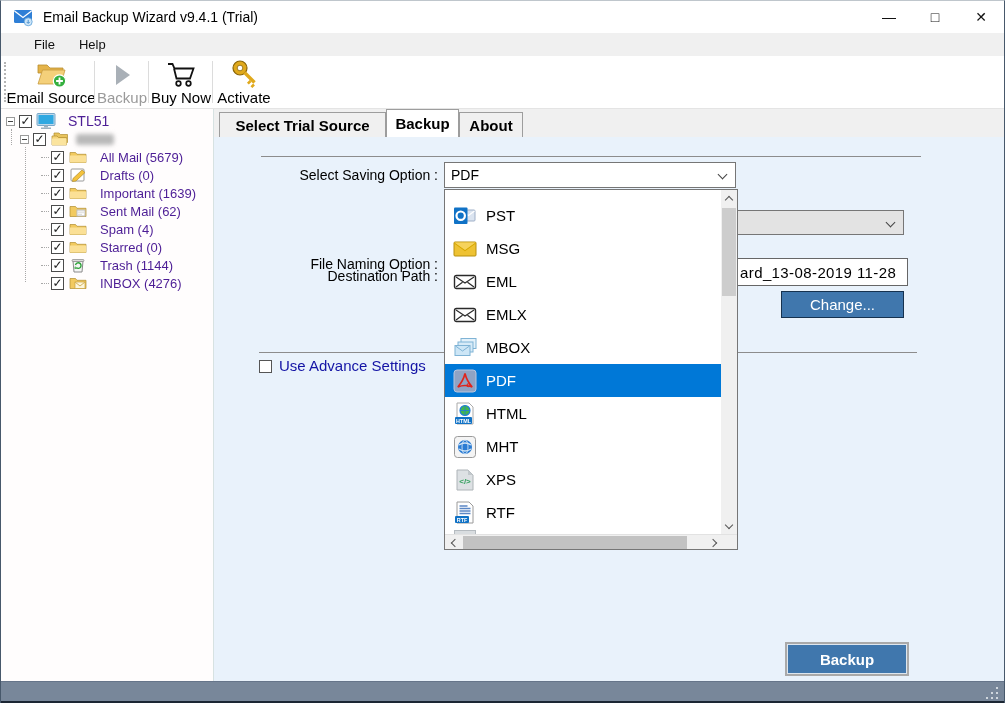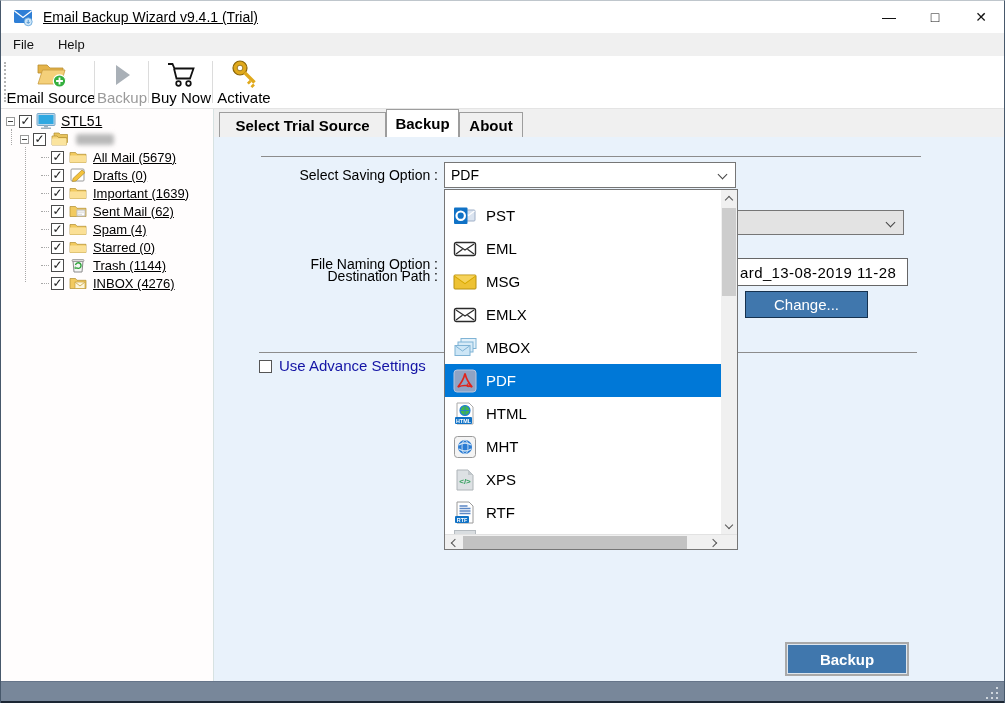--- a/index.html
+++ b/index.html
@@ -1,45 +1,45 @@
 <!DOCTYPE html>
 <html><head>
 <meta charset="utf-8">
 <style>
   * { margin:0; padding:0; box-sizing:border-box; }
   html,body { width:1005px; height:703px; font-family:"Liberation Sans", sans-serif; background:#fff; }
   .window { position:relative; width:1005px; height:703px; background:#fff; overflow:hidden;
             border-left:1px solid #47586b; border-right:1px solid #47586b; border-top:1px solid #bfc6cc; }
 
   
-  .titlebar { position:absolute; left:0; top:0; width:100%; height:32px; background:#fff; display:flex; align-items:center;text-decoration:underline; }
+  .titlebar { position:absolute; left:0; top:0; width:100%; height:32px; background:#fff; display:flex; align-items:center; }
   .titlebar .appicon { margin-left:12px; width:20px; height:20px; }
   .titlebar .title { margin-left:10px; font-size:14px; color:#000; }
   .wincontrols { position:absolute; right:0; top:0; height:32px; display:flex; }
   .wbtn { width:46px; height:32px; display:flex; align-items:center; justify-content:center; font-size:14px; color:#111; cursor:default; }
 
   
-  .menubar { position:absolute; left:0; top:32px; width:100%; height:23px; background:#f0f0f0; display:flex; align-items:center; }
+  .menubar { position:absolute; left:0; top:32px; width:100%; height:23px; background:#f0f0f0; display:flex; align-items:center;padding-left:21px; }
   .menuitem { padding:0 12px; font-size:13px; color:#111; height:100%; display:flex; align-items:center; }
 
   
   .toolbar { position:absolute; left:0; top:55px; width:100%; height:53px; background:#fff; border-bottom:1px solid #e4e4e4; }
   .toolgrip { position:absolute; left:3px; top:6px; width:3px; height:40px; border-left:2px dotted #b5b5b5; }
   .toolbtn { position:absolute; top:2px; height:48px; display:flex; flex-direction:column; align-items:center; justify-content:flex-start; }
   .toolbtn .ticon { height:32px; display:flex; align-items:flex-end; justify-content:center; }
   .toolbtn .tlabel { font-size:15px; color:#000; margin-top:1px; white-space:nowrap; }
   .toolbtn.disabled .tlabel { color:#9a9a9a; }
   .toolsep { position:absolute; top:5px; width:1px; height:42px; background:#dcdcdc; }
 
   
   .treepanel { position:absolute; left:0; top:108px; width:213px; height:572px; background:#fffdfd; border-right:1px solid #d7e2e2; overflow:hidden; }
   .trow { position:relative; display:flex; align-items:center; height:18px; white-space:nowrap; }
   .trow .cb { width:13px; height:13px; background:#fff; border:1px solid #4b4b4b; display:flex; align-items:center; justify-content:center;
               font-size:12px; line-height:12px; color:#1a1a1a; flex:0 0 13px; }
-  .trow .tlab { font-size:13px; color:#000000; margin-left:5px;text-decoration:underline; }
+  .trow .tlab { font-size:13px; color:#4c1d95; margin-left:12px; }
   .expander { width:9px; height:9px; border:1px solid #9a9a9a; background:#fff; display:flex; align-items:center; justify-content:center; flex:0 0 9px; }
   .expander::before { content:""; width:5px; height:1px; background:#444; }
   .ticon16 { width:20px; height:16px; margin-left:4px; flex:0 0 20px; display:flex; align-items:center; justify-content:center; }
   .blurblob { width:38px; height:11px; margin-left:6px; background:#b9b9b9; border-radius:3px; filter:blur(2px); }
   .vline { position:absolute; border-left:1px dotted #a8a8a8; }
   .hstub { width:8px; height:1px; border-top:1px dotted #a8a8a8; margin-right:2px; flex:0 0 8px; }
 
   
   .tabstrip { position:absolute; left:213px; top:108px; width:792px; height:28px; background:#f0f0f0; }
   .tab { position:absolute; display:flex; align-items:center; justify-content:center; font-weight:bold; font-size:15px; color:#000;
@@ -54,21 +54,21 @@
 
   .combo { position:absolute; border:1px solid #767676; background:#fff; display:flex; align-items:center; }
   .combo .cval { font-size:14px; color:#000; margin-left:6px; }
   .chev { position:absolute; right:9px; top:8px; width:7px; height:7px; border-right:1.4px solid #444; border-bottom:1.4px solid #444; transform:rotate(45deg); }
   .combo2 { background:#e3e3e3; }
 
   .textbox { position:absolute; left:600px; top:257px; width:307px; height:28px; background:#fff; border:1px solid #666; z-index:1; overflow:hidden; }
   .textbox .tval { position:absolute; left:138px; top:5px; font-size:15px; letter-spacing:0.4px; color:#000; white-space:nowrap; }
 
   .bluebtn { background:#4077ad; color:#fff; display:flex; align-items:center; justify-content:center; cursor:default; }
-  .changebtn { position:absolute; left:744px; top:290px; width:123px; height:27px; border:1px solid #16324f; font-size:15px; z-index:1; }
+  .changebtn { position:absolute; left:780px; top:290px; width:123px; height:27px; border:1px solid #16324f; font-size:15px; z-index:1; }
   .backupbtn { position:absolute; left:784px; top:641px; width:124px; height:34px; border:2px solid #a9a9a9;
                box-shadow:inset 0 0 0 1px #dde6ee; font-size:15px; font-weight:bold; }
 
   .advbox { position:absolute; left:258px; top:359px; width:13px; height:13px; background:#fff; border:1px solid #555; z-index:1; }
   .advlabel { position:absolute; left:278px; top:356px; font-size:15px; font-weight:normal; color:#1313a5; z-index:1; white-space:nowrap; }
 
   
   .ddlist { position:absolute; left:443px; top:188px; width:294px; height:361px; background:#fff; border:1px solid #767676; z-index:10; }
   .dditems { position:absolute; left:0; top:0; width:292px; height:345px; overflow:hidden; padding-top:9px; }
   .dditem { position:relative; height:33px; display:flex; align-items:center; padding-left:7px; width:276px; }
@@ -338,35 +338,35 @@
               <path d="M9.5 7 L15.5 11.5 L21.5 7" fill="none" stroke="#fff" stroke-width="1.2"></path>
               <rect x="1" y="3.5" width="13.5" height="16.5" rx="1" fill="#1072c6"></rect>
               <circle cx="7.7" cy="11.7" r="4.2" fill="none" stroke="#fff" stroke-width="2.2"></circle>
             </svg>
         </span>
         <span class="dlab">PST</span>
       </div>
       <div class="dditem">
         <span class="fmticon">
           <svg width="24" height="24" viewBox="0 0 24 24">
-              <rect x="1.5" y="5.5" width="21" height="13" rx="2" fill="#fff" stroke="#2b2b2b" stroke-width="1.4"></rect>
-              <path d="M3 7 L12 13 L21 7 M3 17 L9.5 12.2 M21 17 L14.5 12.2" fill="none" stroke="#2b2b2b" stroke-width="1.2"></path>
-            </svg>
-        </span>
-        <span class="dlab">EML</span>
-      </div>
-      <div class="dditem">
-        <span class="fmticon">
-          <svg width="24" height="24" viewBox="0 0 24 24">
               <rect x="1" y="5" width="22" height="14" rx="1" fill="#eec233" stroke="#b8900e"></rect>
               <path d="M1.5 6 L12 13.5 L22.5 6" fill="none" stroke="#d8a900" stroke-width="1.2"></path>
               <path d="M1.5 5.5 h21 L12 13 Z" fill="#f6d35c"></path>
             </svg>
         </span>
         <span class="dlab">MSG</span>
+      </div>
+      <div class="dditem">
+        <span class="fmticon">
+          <svg width="24" height="24" viewBox="0 0 24 24">
+              <rect x="1.5" y="5.5" width="21" height="13" rx="2" fill="#fff" stroke="#2b2b2b" stroke-width="1.4"></rect>
+              <path d="M3 7 L12 13 L21 7 M3 17 L9.5 12.2 M21 17 L14.5 12.2" fill="none" stroke="#2b2b2b" stroke-width="1.2"></path>
+            </svg>
+        </span>
+        <span class="dlab">EML</span>
       </div>
       <div class="dditem">
         <span class="fmticon">
           <svg width="24" height="24" viewBox="0 0 24 24">
               <rect x="1.5" y="5.5" width="21" height="13" rx="2" fill="#fff" stroke="#2b2b2b" stroke-width="1.4"></rect>
               <path d="M3 7 L12 13 L21 7 M3 17 L9.5 12.2 M21 17 L14.5 12.2" fill="none" stroke="#2b2b2b" stroke-width="1.2"></path>
             </svg>
         </span>
         <span class="dlab">EMLX</span>
       </div>

